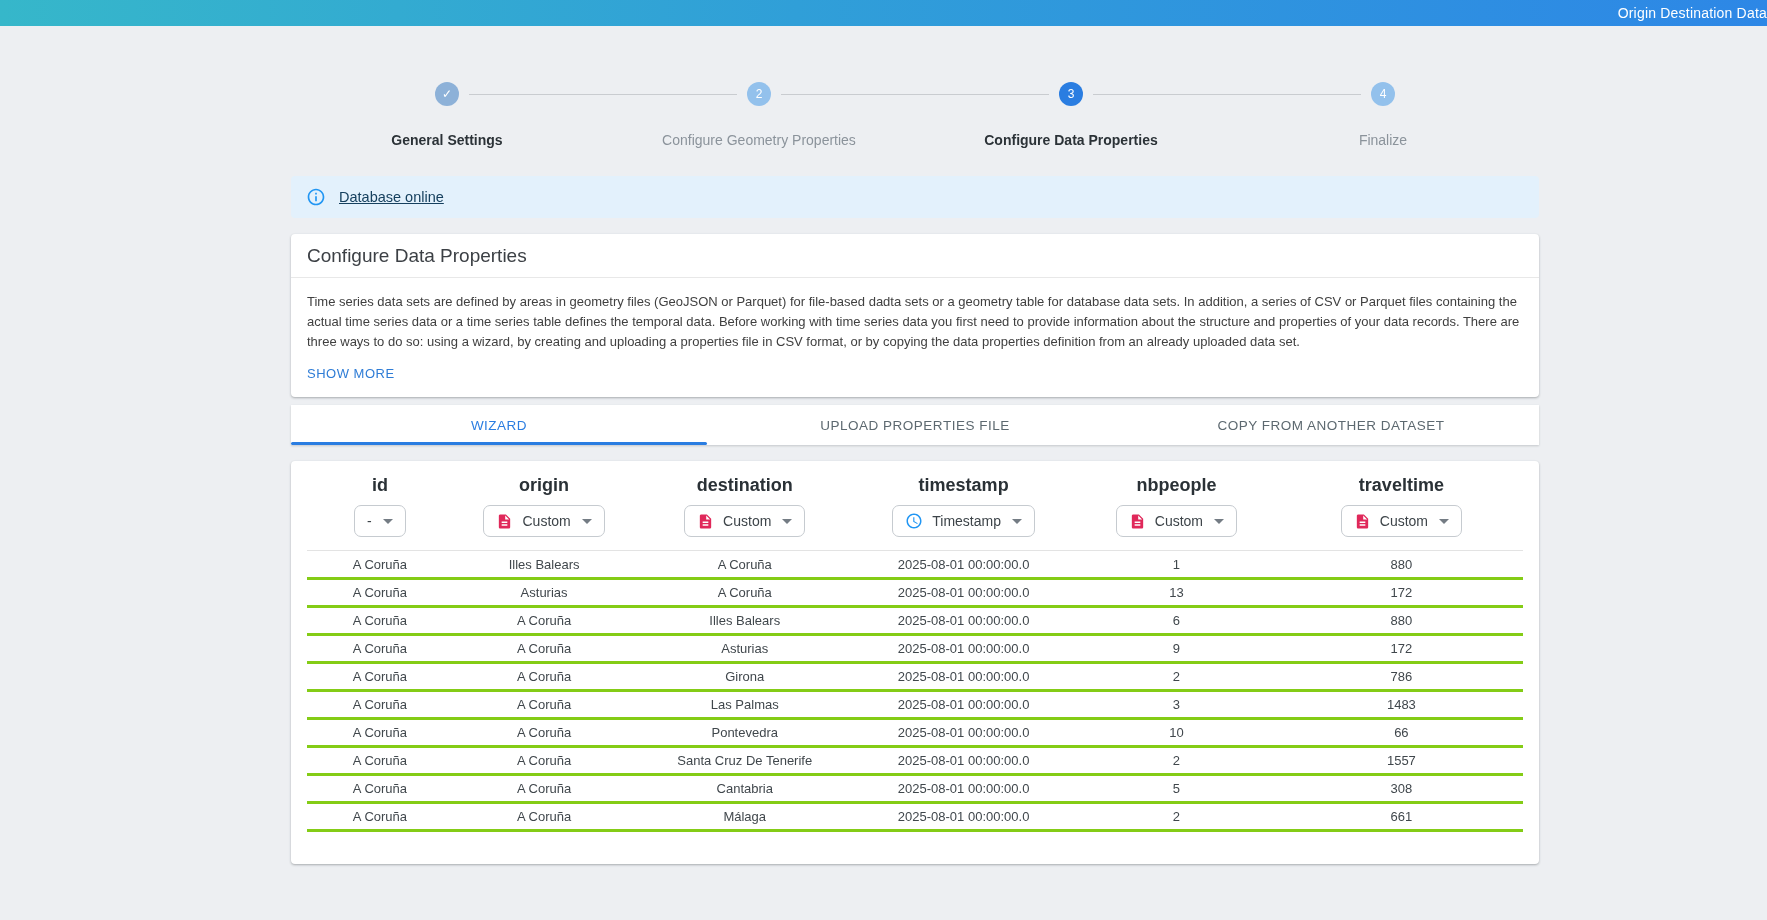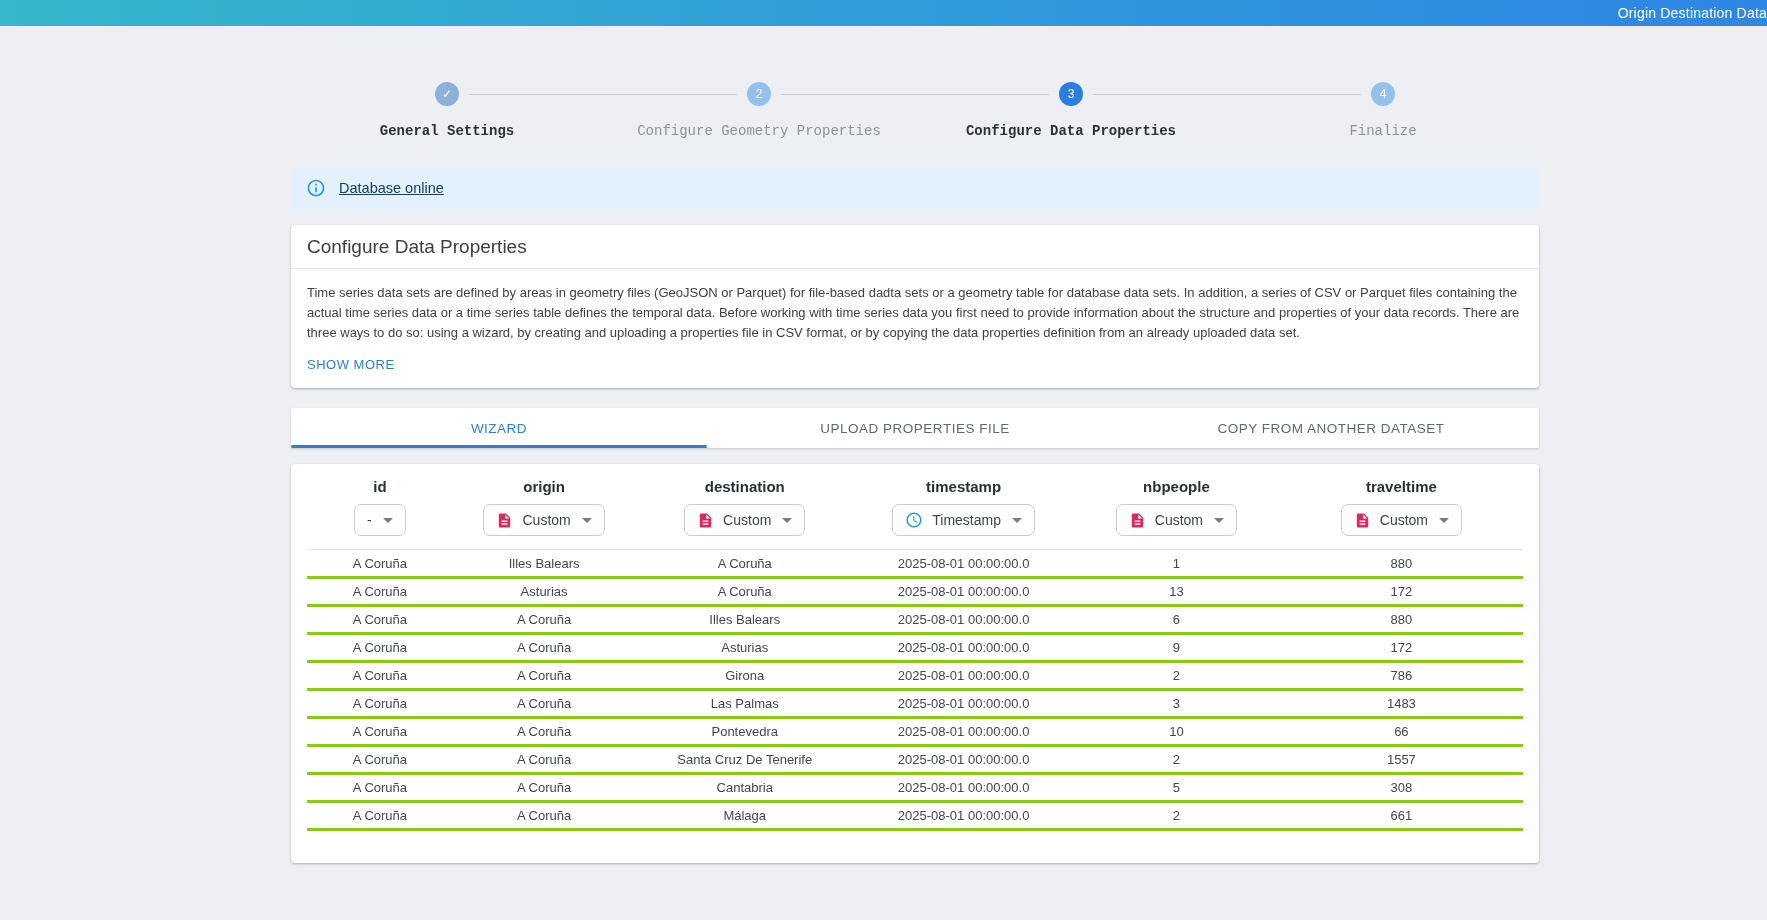--- a/index.html
+++ b/index.html
@@ -27,50 +27,50 @@
     display:flex; align-items:center; justify-content:center;
     color:#fff; font-size:12px; z-index:1;
   }
   .step.completed .step-circle { background:#8db1d8; }
   .step.upcoming  .step-circle { background:#93c1ec; }
   .step.active    .step-circle { background:#2a7de1; }
   .step + .step::before {
     content:""; position:absolute; top:12px; height:1px; background:#c9ccd0;
     left:calc(-50% + 22px); right:calc(50% + 22px);
   }
-  .step-label { margin-top:17px; font-size:14px; color:#8b939b;font-family:Liberation Mono, monospace; }
+  .step-label { margin-top:26px; font-size:14px; color:#8b939b; }
   .step.completed .step-label, .step.active .step-label { color:#2b3237; font-weight:700; }
 
   
   .banner { display:flex; align-items:center; gap:13px; border-radius:4px; padding:0 15px; font-size:14.5px; }
   .banner.info    { margin-top:28px; height:42px; background:#e3f1fc; color:#16405e;text-decoration:underline; }
   .banner.warning { margin-top:22px; height:42px; background:#fcf0df; color:#564737; }
   .banner .b-icon { display:flex; flex:0 0 auto; }
 
   
   .card { background:#ffffff; border-radius:4px; box-shadow:0 1px 2px rgba(60,64,67,.28), 0 1px 3px rgba(60,64,67,.12); }
   .desc-card { margin-top:16px; }
   .desc-title { padding:11px 16px 10px; font-size:19px; color:#3c4045; border-bottom:1px solid #e8e8e8; }
   .desc-body { padding:14px 16px 0; font-size:13px; line-height:20px; color:#404040; }
   .show-more { display:inline-block; margin:14px 16px 16px; font-size:13px; font-weight:500;
                letter-spacing:.5px; color:#2e7cd6; cursor:pointer; }
 
   
-  .tabs { margin-top:20px; height:40px; background:#fff; display:flex;
+  .tabs { margin-top:8px; height:40px; background:#fff; display:flex;
           box-shadow:0 1px 2px rgba(60,64,67,.22); }
   .tab { flex:1; display:flex; align-items:center; justify-content:center; position:relative;
          font-size:13.5px; font-weight:500; letter-spacing:.5px; color:#5d6970; cursor:pointer; }
   .tab.active { color:#2a7de1; }
   .tab.active::after { content:""; position:absolute; left:0; right:0; bottom:0; height:3px;
                        background:#2a7de1; border-radius:2px; }
 
   
   .table-card { margin-top:16px; padding:10px 16px 32px; }
   table { width:100%; border-collapse:collapse; }
-  th.col-name { font-size:15px; font-weight:700; color:#2a3136; padding:4px 0 9px; text-align:center; }
+  th.col-name { font-size:18px; font-weight:700; color:#2a3136; padding:4px 0 9px; text-align:center; }
   .selector-row th { padding:0 0 13px; border-bottom:1px solid #e3e3e3; font-weight:400; text-align:center; }
   .selector-btn {
     display:inline-flex; align-items:center; gap:9px;
     border:1px solid #c6cbd0; border-radius:7px; background:#fff;
     padding:0 12px; height:32px; font-size:14px; color:#3d4449;
     font-family:inherit; cursor:pointer;
   }
   .selector-btn .sel-icon { display:flex; }
   .caret { width:0; height:0; border-left:5px solid transparent; border-right:5px solid transparent;
            border-top:5px solid #747c84; margin-left:2px; }

